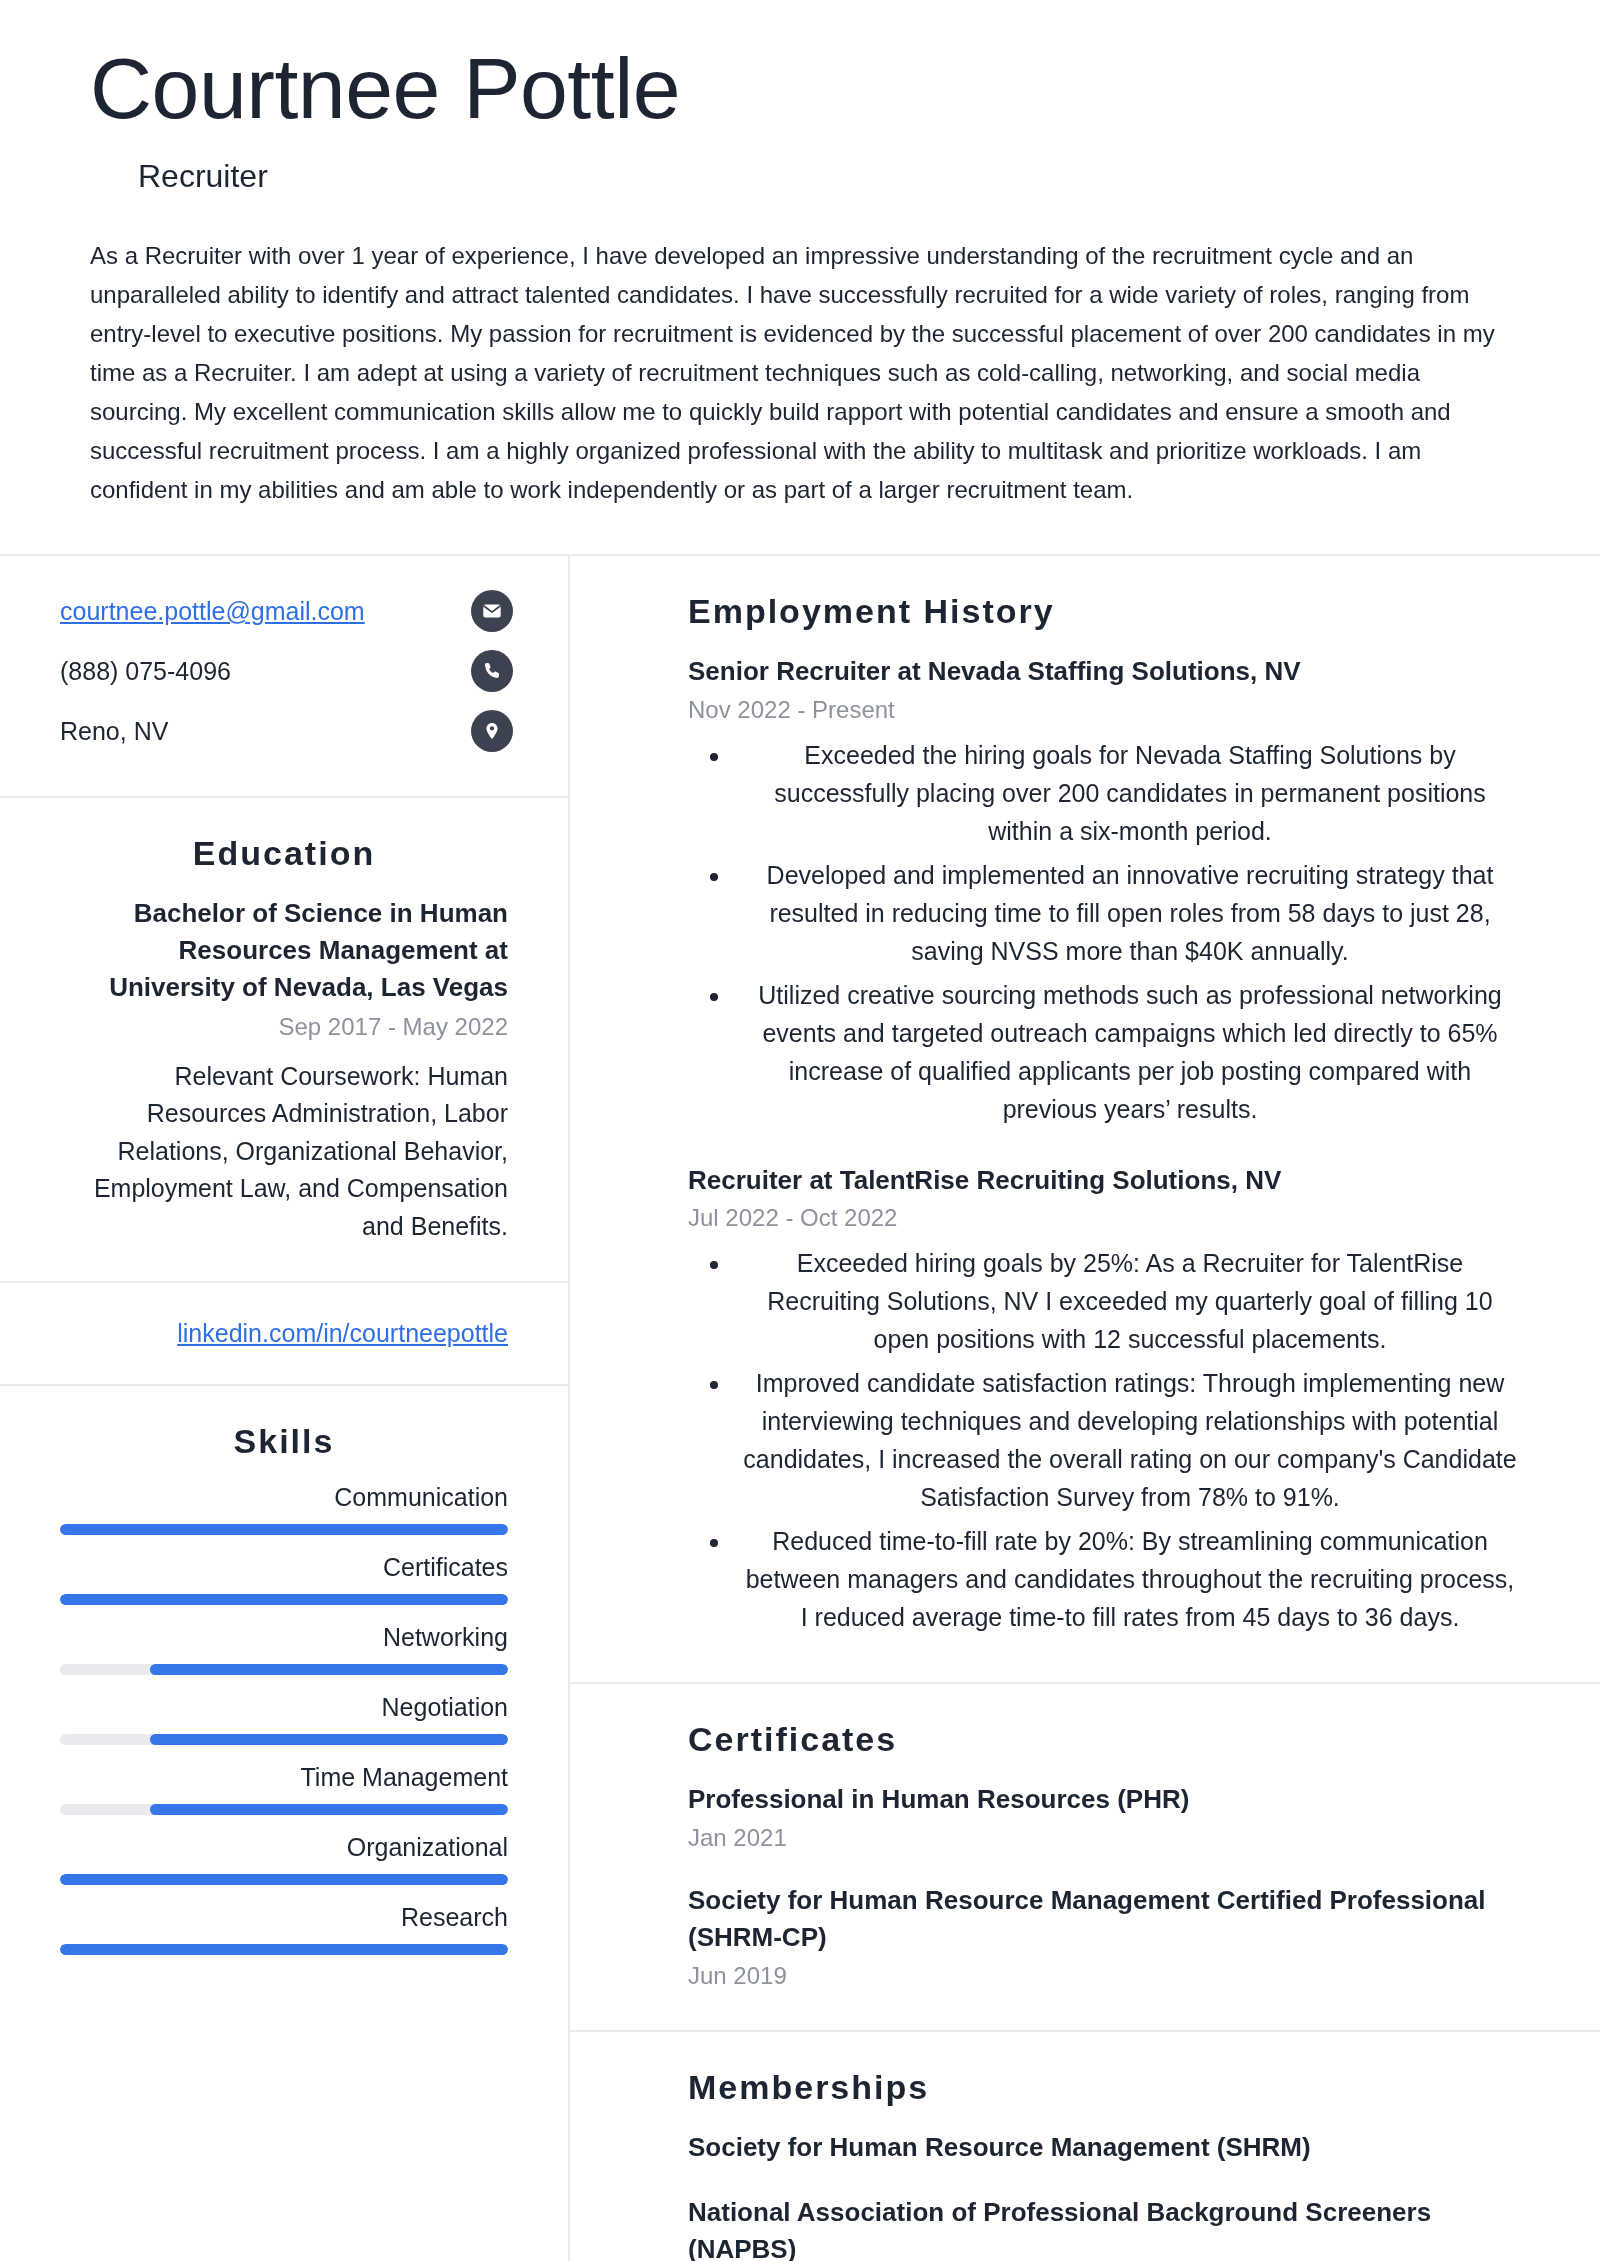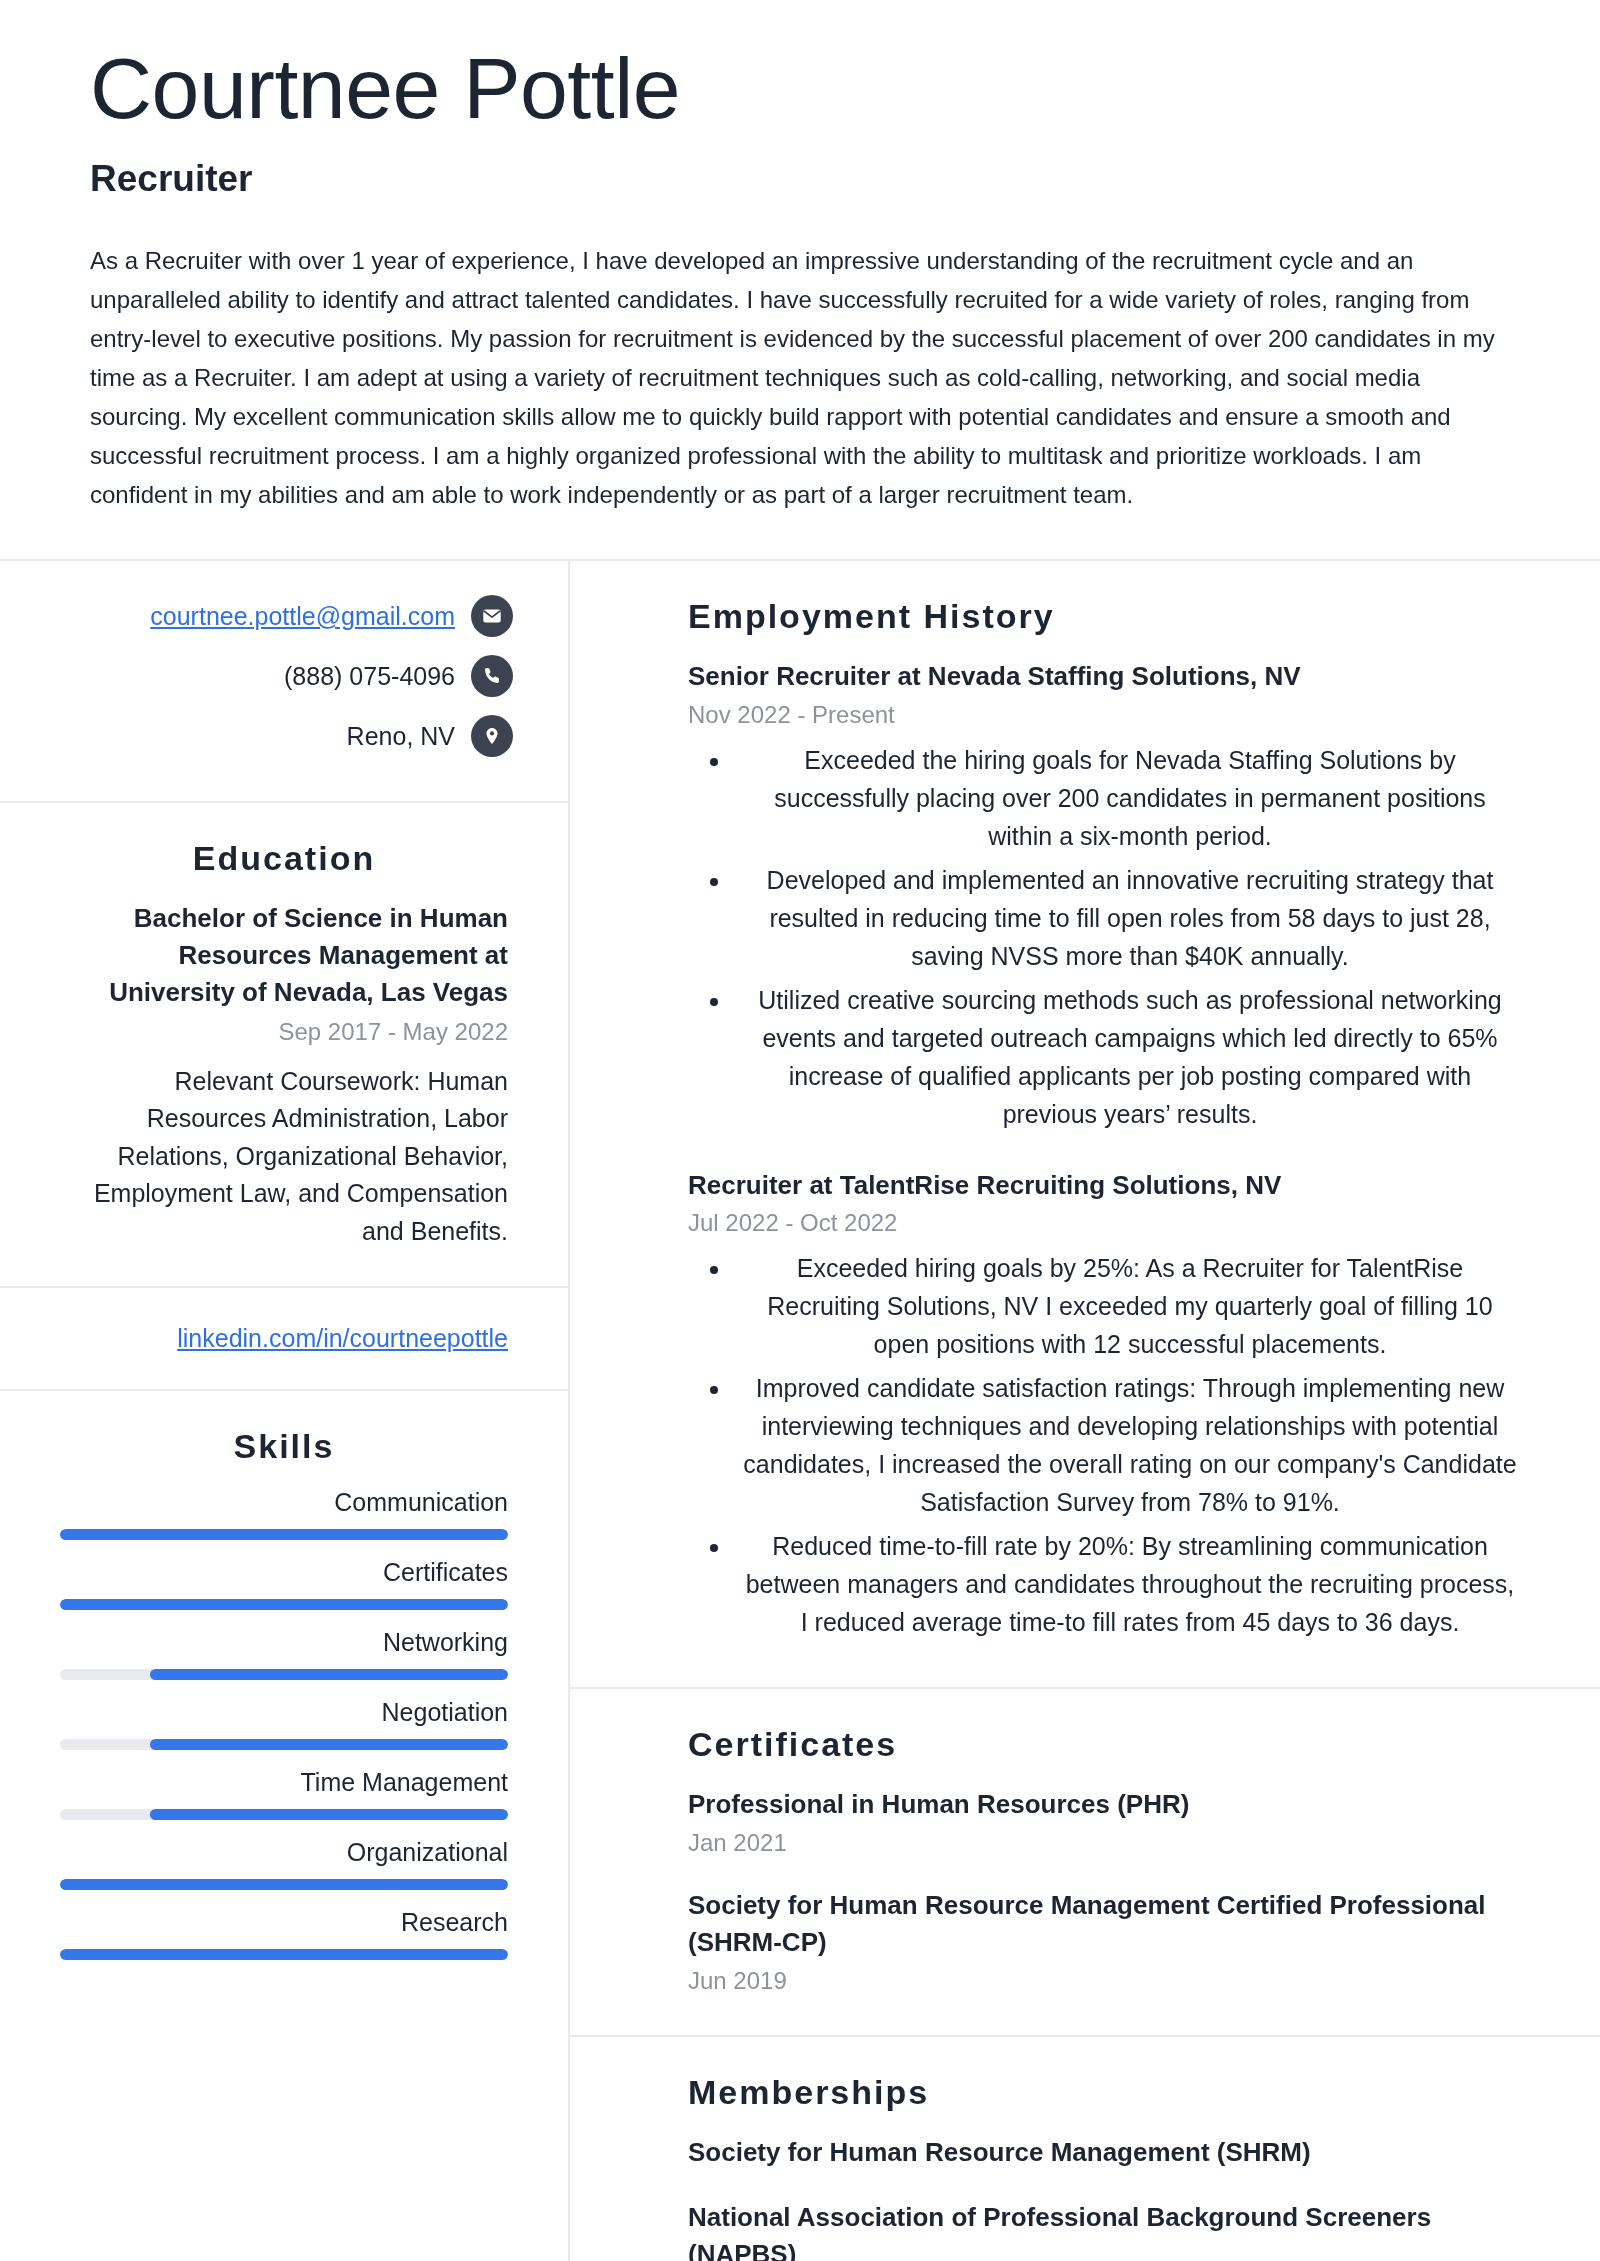--- a/index.html
+++ b/index.html
@@ -22,24 +22,25 @@
     padding: 40px 90px 0 90px;
   }
   .name {
     font-size: 86px;
     font-weight: 400;
     line-height: 1.12;
     letter-spacing: -0.5px;
     color: #1d2432;
   }
   .job-title {
-    font-size: 37px;
-    font-weight: 700;
+    font-size: 32px;
+    font-weight: 400;
     color: #1d2432;
     margin-top: 22px;
+    margin-left: 48px;
   }
   .summary {
     font-size: 24px;
     line-height: 1.62;
     color: #1d2432;
     margin-top: 42px;
     padding-bottom: 45px;
     max-width: 1420px;
   }
 
@@ -68,21 +69,21 @@
     padding: 36px 60px 36px 60px;
     border-bottom: 2px solid #e9eaee;
   }
   .block.last { border-bottom: 0; }
 
   
   .contact-block { padding: 34px 55px 34px 60px; }
   .contact-row {
     display: flex;
     align-items: center;
-    justify-content: flex-end;
+    justify-content: space-between;
     gap: 16px;
     margin-bottom: 18px;
   }
   .contact-row:last-child { margin-bottom: 10px; }
   .contact-text {
     font-size: 25px;
     color: #1d2432;
     text-align: right;
     line-height: 1.3;
   }

